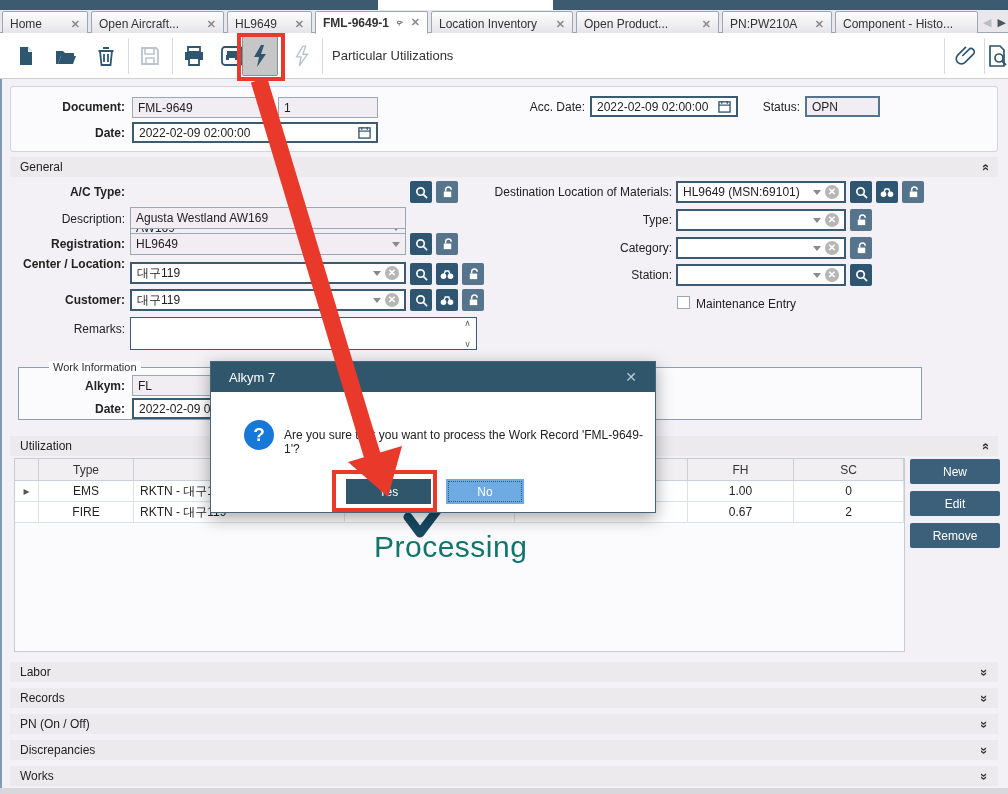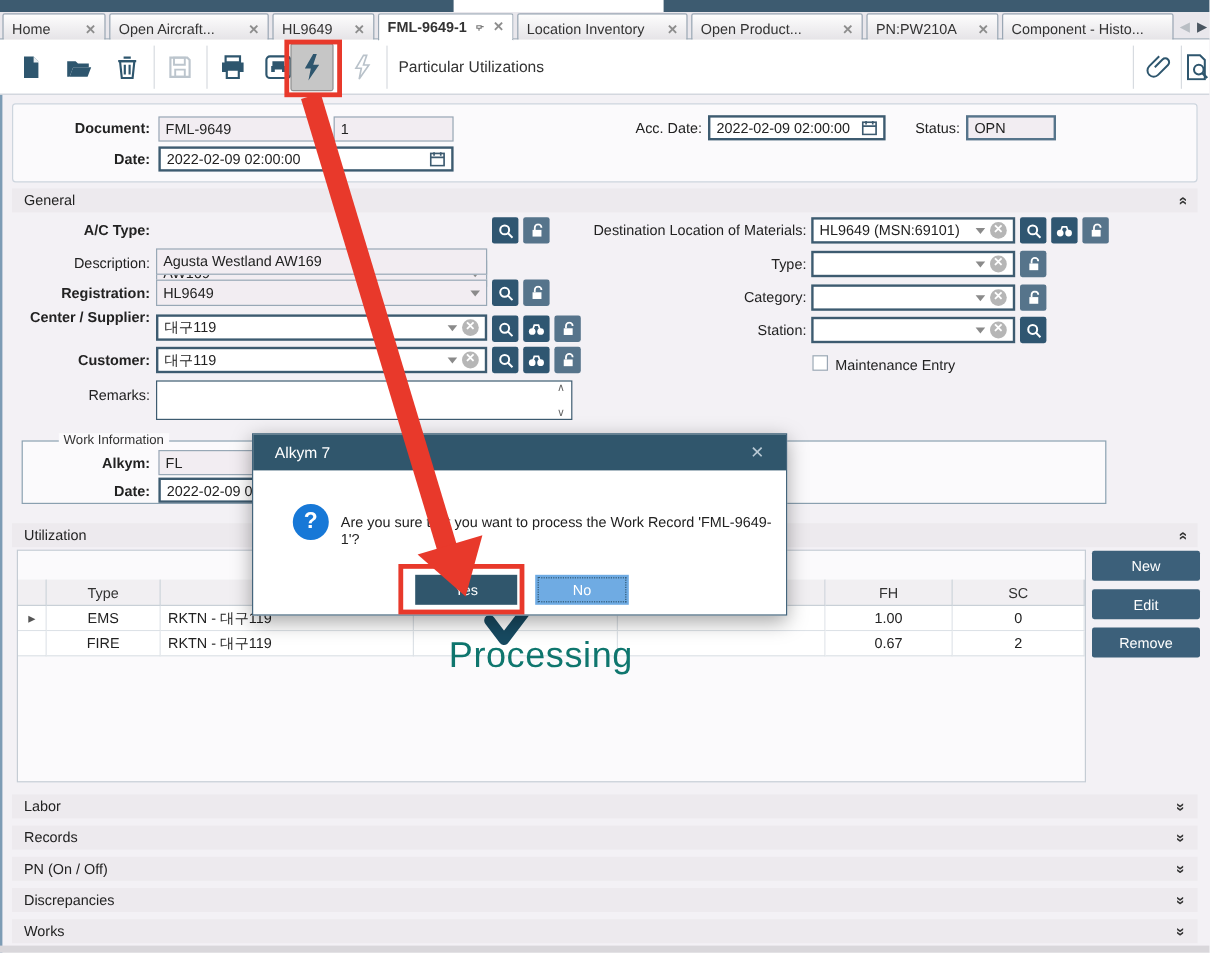--- a/index.html
+++ b/index.html
@@ -65,21 +65,21 @@
   .chev.up   { transform:rotate(-90deg); }
   .chev.down { transform:rotate(90deg); }
 
   
   .workbox { left:18px; top:367px; width:904px; height:53px; border:1px solid #8aa0b0; background:#fbfafc; }
   .worklegend { position:absolute; left:30px; top:-7px; background:#fbfafc; padding:0 4px; font-size:11px; color:#333; }
 
   
   .utilpanel { left:14px; top:458px; width:891px; height:194px; background:#fbfafc; border:1px solid #c5ccd4; }
   .tcell { position:absolute; font-size:12px; display:flex; align-items:center; justify-content:center;
-           border-right:1px solid #c9d0d7; border-bottom:1px solid #c9d0d7; overflow:hidden; white-space:nowrap;margin-top:24px; }
+           border-right:1px solid #c9d0d7; border-bottom:1px solid #c9d0d7; overflow:hidden; white-space:nowrap; }
   .tcell.hdr { background:#f1eff2; color:#333; height:22px; }
   .tcell.dat { background:#ffffff; height:21px; border-right-color:#dde2e7; border-bottom-color:#dde2e7; }
   .tcell.left { justify-content:flex-start; padding-left:6px; }
   .ubtn { position:absolute; left:910px; width:90px; height:25px; background:#3c607a; color:#fff;
           font-size:12px; display:flex; align-items:center; justify-content:center; border-radius:2px; }
 
   
   .processing { left:374px; top:530px; font-size:30px; color:#0f766e; letter-spacing:0.5px; }
 
   
@@ -288,21 +288,21 @@
       <path d="M9 9l4 4" stroke="#fff" stroke-width="1.8"></path>
   </svg>
 </div>
 <div class="sq mid" style="left:436px; top:233px;">
   <svg class="icn" width="13" height="13" viewBox="0 0 14 14">
     <rect x="3" y="6" width="8" height="6" fill="#fff"></rect>
       <path d="M5 6V4a3 3 0 016 0" fill="none" stroke="#fff" stroke-width="1.6"></path>
   </svg>
 </div>
 
-<div class="lbl b r" style="left:10px; top:258px; width:115px; line-height:13px;">Center / Supplier:</div>
+<div class="lbl b r" style="left:10px; top:258px; width:115px; line-height:13px;">Center / Location:</div>
 <div class="combo ed" style="left:130px; top:262px; width:276px;">
   <span class="val">대구119</span>
   <span class="darr"></span>
   <span class="clr">✕</span>
 </div>
 <div class="sq dark" style="left:410px; top:263px;">
   <svg class="icn" width="13" height="13" viewBox="0 0 14 14">
     <circle cx="6" cy="6" r="4" fill="none" stroke="#fff" stroke-width="1.8"></circle>
       <path d="M9 9l4 4" stroke="#fff" stroke-width="1.8"></path>
   </svg>

